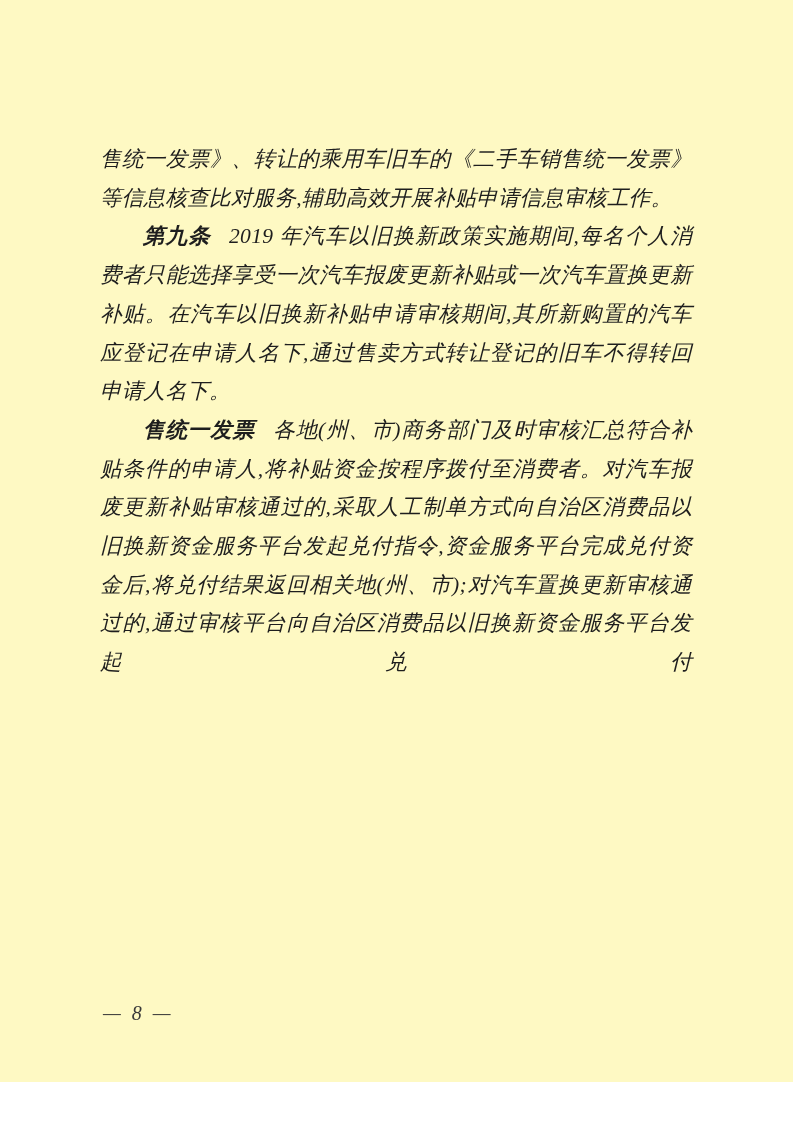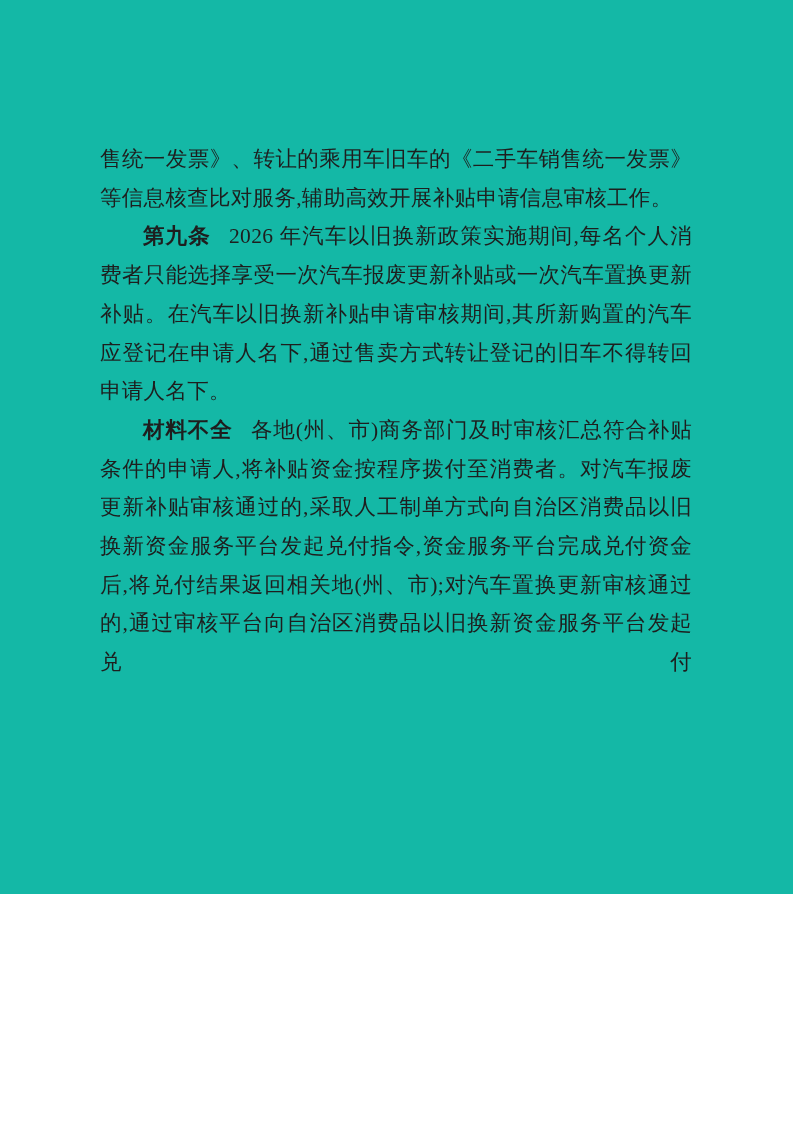--- a/index.html
+++ b/index.html
@@ -4,25 +4,26 @@
 <style>
   * { box-sizing: border-box; }
   html, body {
     margin: 0;
     padding: 0;
     background: #ffffff;
   }
   .page {
     position: relative;
     width: 793px;
-    height: 894px;
-    background: #14b8a6;
+    height: 1082px;
+    background: #fef9c3;
     overflow: hidden;
     font-family: "Liberation Serif", "DejaVu Serif", serif;
     color: #1e1e1e;
+    font-style: italic;
   }
   .content {
     position: absolute;
     left: 100px;
     top: 140px;
     width: 592px;
   }
   .para {
     margin: 0;
     padding: 0;
@@ -57,22 +58,22 @@
 </style>
 </head>
 <body>
 
 <div class="page">
 
   <div class="content">
 
     <p class="para"><span>售统一发票》、转让的乘用车旧车的《二手车销售统一发票》等信息核查比对服务,辅助高效开展补贴申请信息审核工作。</span></p>
 
-    <p class="para indented"><span class="article-no">第九条</span><span>2026 年汽车以旧换新政策实施期间,每名个人消费者只能选择享受一次汽车报废更新补贴或一次汽车置换更新补贴。在汽车以旧换新补贴申请审核期间,其所新购置的汽车应登记在申请人名下,通过售卖方式转让登记的旧车不得转回申请人名下。</span></p>
+    <p class="para indented"><span class="article-no">第九条</span><span>2019 年汽车以旧换新政策实施期间,每名个人消费者只能选择享受一次汽车报废更新补贴或一次汽车置换更新补贴。在汽车以旧换新补贴申请审核期间,其所新购置的汽车应登记在申请人名下,通过售卖方式转让登记的旧车不得转回申请人名下。</span></p>
 
 
-    <p class="para indented fill-last"><span class="article-no">材料不全</span><span>各地(州、市)商务部门及时审核汇总符合补贴条件的申请人,将补贴资金按程序拨付至消费者。对汽车报废更新补贴审核通过的,采取人工制单方式向自治区消费品以旧换新资金服务平台发起兑付指令,资金服务平台完成兑付资金后,将兑付结果返回相关地(州、市);对汽车置换更新审核通过的,通过审核平台向自治区消费品以旧换新资金服务平台发起兑付</span></p>
+    <p class="para indented fill-last"><span class="article-no">售统一发票</span><span>各地(州、市)商务部门及时审核汇总符合补贴条件的申请人,将补贴资金按程序拨付至消费者。对汽车报废更新补贴审核通过的,采取人工制单方式向自治区消费品以旧换新资金服务平台发起兑付指令,资金服务平台完成兑付资金后,将兑付结果返回相关地(州、市);对汽车置换更新审核通过的,通过审核平台向自治区消费品以旧换新资金服务平台发起兑付</span></p>
 
   </div>
 
   <div class="footer">— 8 —</div>
 
 </div>
 
 </body></html>

